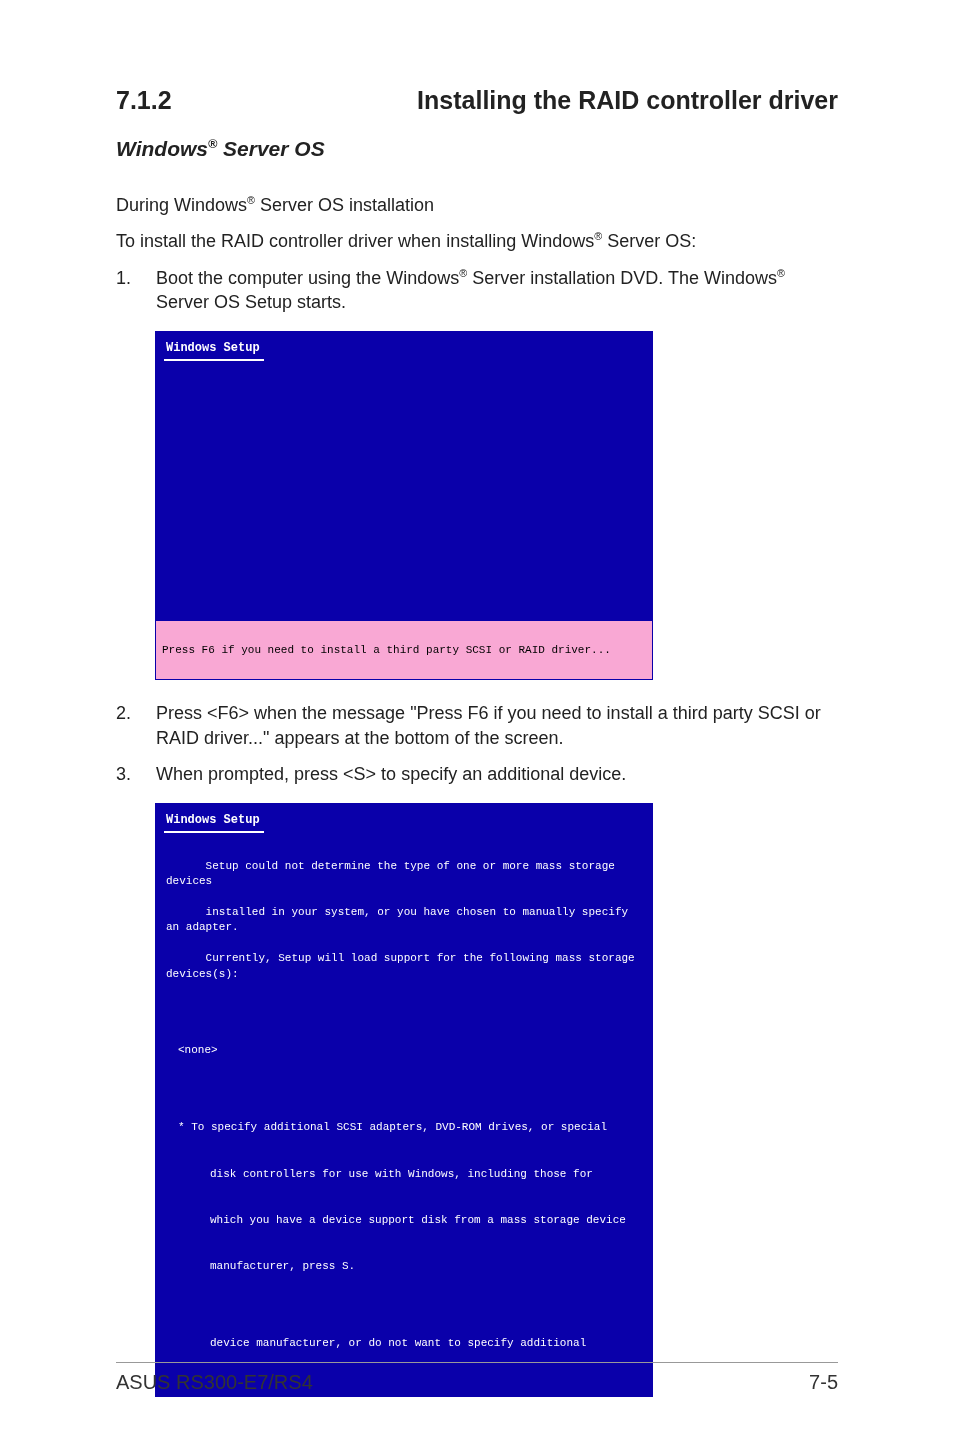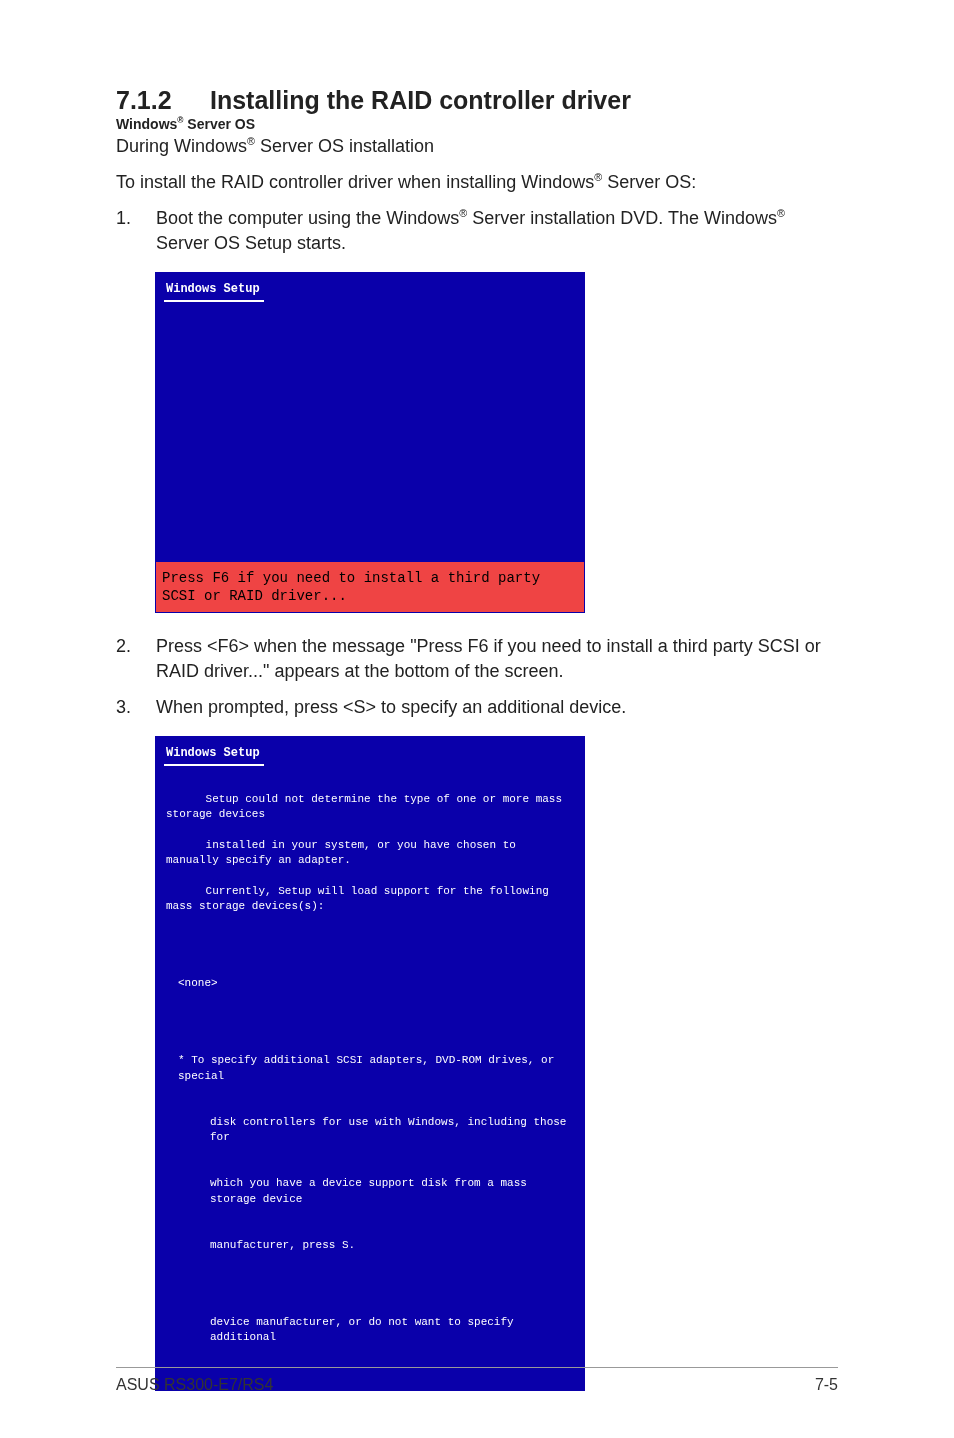--- a/index.html
+++ b/index.html
@@ -13,41 +13,44 @@
       position: relative;
     }
     .page {
       padding: 86px 116px 0 116px;
     }
     .h2-line {
       display: flex;
       align-items: baseline;
       font-size: 25px;
       font-weight: bold;
+      margin-bottom: 22px;
+      justify-content: space-between;
     }
     .h2-num { width: 94px; }
     .h3-line {
-      font-size: 14px;
+      font-size: 21px;
       font-weight: bold;
-      margin-bottom: 2px;
+      margin-bottom: 32px;
+      font-style: italic;
     }
     .indent { }
     .p { font-size: 18px; line-height: 1.35; margin-bottom: 12px; }
     .num-item {
       display: flex;
       font-size: 18px;
       line-height: 1.35;
       margin-bottom: 12px;
     }
     .num-item .n { width: 40px; flex-shrink: 0; }
     .num-item .t { flex: 1; }
     sup { font-size: 0.6em; vertical-align: super; }
     .screenshot {
       margin-left: 40px;
-      width: 428px;
+      width: 496px;
       background: #0a00aa;
       font-family: "Courier New", monospace;
       color: #fff;
       box-shadow: 0 0 0 1px #0a00aa;
       margin-top: 18px;
       margin-bottom: 22px;
     }
     .ss-title-row { padding: 6px 8px 0 8px; }
     .ss-title {
       display: inline-block;
@@ -57,36 +60,36 @@
       border-bottom: 2px solid #fff;
     }
     .ss-body1 { height: 260px; }
     .ss-body2 {
       padding: 10px 10px 14px 10px;
       font-size: 11px;
       line-height: 1.4;
       white-space: pre-wrap;
     }
     .ss-status {
-      background: #ef4444;
+      background: #f9a8d4;
       color: #000;
-      font-size: 14px;
-      padding: 7px 6px;
+      font-size: 11px;
+      padding: 22px 6px;
       line-height: 1.3;
     }
     .footer {
       position: absolute;
       bottom: 44px;
       left: 116px;
       right: 116px;
       border-top: 1px solid #999;
       padding-top: 8px;
       display: flex;
       justify-content: space-between;
-      font-size: 16px;
+      font-size: 20px;
       color: #333;
     }
     .ind1 { display:block; margin-left: 12px; }
     .ind2 { display:block; margin-left: 44px; }
   </style>
 </head>
 <body>
 
 <div class="page">
   <div class="h2-line">

